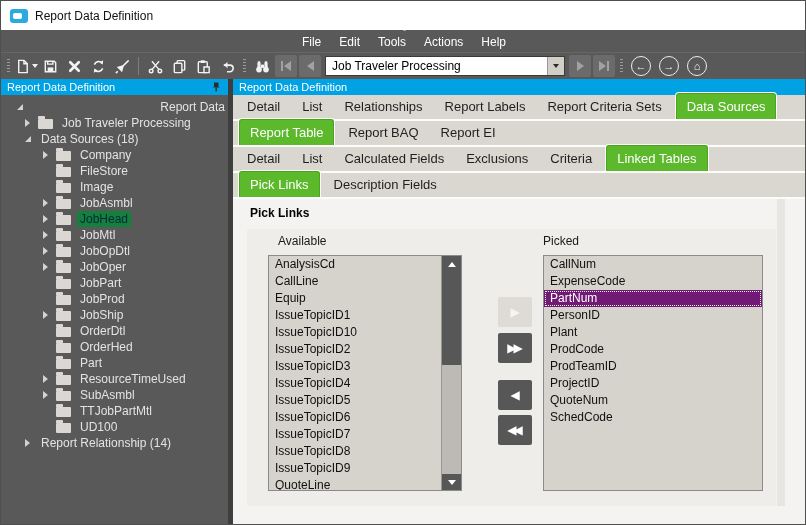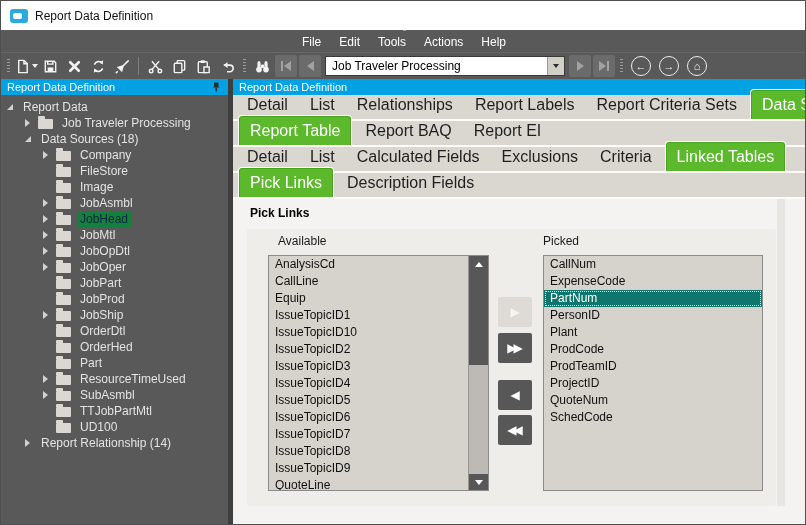--- a/index.html
+++ b/index.html
@@ -34,44 +34,44 @@
   .circ-btn { width:20px; height:20px; border:1.6px solid #ededed; border-radius:50%; margin:0 4px; display:flex; align-items:center; justify-content:center; color:#ededed; font-size:11px; line-height:1; flex-shrink:0; }
 
   
   .bodyrow { position:absolute; top:78px; left:0; right:0; bottom:0; display:flex; }
   .sidebar { width:227px; background:#595959; display:flex; flex-direction:column; overflow:hidden; }
   .panel-header { height:16px; background:#00a2e4; color:#fff; font-size:11px; display:flex; align-items:center; padding:0 6px; flex-shrink:0; }
   .sidebar .panel-header { justify-content:space-between; }
 
   .tree { padding-top:4px; font-size:12px; color:#e3e3e3; }
   .tree-row { height:16px; display:flex; align-items:center; white-space:nowrap; }
-  .tree-row.lvl0 { padding-left:6px; } .tree-row.lvl1 { padding-left:24px; } .tree-row.lvl2 { padding-left:42px; }
+  .tree-row.lvl0 { padding-left:16px;justify-content:space-between; } .tree-row.lvl1 { padding-left:24px; } .tree-row.lvl2 { padding-left:42px; }
   .exp { width:13px; flex-shrink:0; display:flex; align-items:center; }
   .exp-collapsed::before { content:""; width:0; height:0; border-top:4px solid transparent; border-bottom:4px solid transparent; border-left:5px solid #d2d2d2; }
   .exp-expanded::before { content:""; width:0; height:0; border-bottom:6px solid #d2d2d2; border-left:6px solid transparent; }
   .folder { width:15px; height:10px; background:#dbd8d4; border-radius:1px; position:relative; margin:2px 6px 0 0; flex-shrink:0; }
   .folder::before { content:""; position:absolute; top:-3px; left:0; width:7px; height:3px; background:#dbd8d4; border-radius:1px 1px 0 0; }
   .tree-label { padding:1px 3px; }
   .tree-row.selected .tree-label { background:#15803d; color:#04293d; }
 
   .splitter { width:5px; background:#3e3e3e; }
 
   .main { flex:1; display:flex; flex-direction:column; background:#f4f3f1; min-width:0; }
   .tabrow { height:26px; background:#dad7d1; border-bottom:2px solid #fcfcfb; display:flex; align-items:flex-end; padding-left:3px; }
-  .tab { font-size:16px; color:#1f1f1f; padding:5px 11px 5px; white-space:nowrap; }
+  .tab { font-size:13px; color:#1f1f1f; padding:5px 11px 5px; white-space:nowrap; }
   .tab.active { background:#5bb92b; color:#fff; border:1px solid #49a51e; border-bottom:none; border-radius:3px 3px 0 0; box-shadow:0 0 0 1px #fff; margin:0 3px; padding:5px 10px 5px; }
 
   .content { position:relative; flex:1; background:#f4f3f1; overflow:hidden; }
   .right-strip { position:absolute; left:544px; top:0; width:8px; bottom:18px; background:#e8e6e3; }
   .group-title { position:absolute; left:17px; top:7px; font-size:12px; font-weight:bold; color:#000; }
   .group-panel { position:absolute; left:14px; top:30px; width:529px; height:277px; background:#efedea; border-radius:2px; }
   .col-label { position:absolute; top:5px; font-size:12px; color:#1a1a1a; }
   .listbox { position:absolute; top:26px; height:236px; background:#d6d3cc; border:1px solid #8b8b8b; font-size:12px; overflow:hidden; }
   .list-item { height:17px; line-height:17px; padding-left:6px; color:#101010; white-space:nowrap; }
-  .list-item.selected { background:#0f766e; color:#fff; outline:1px dotted #f2f2f2; outline-offset:-2px; }
+  .list-item.selected { background:#701a75; color:#fff; outline:1px dotted #f2f2f2; outline-offset:-2px; }
 
   .scrollbar { position:absolute; top:0; right:0; bottom:0; width:20px; background:#bdbab5; border-left:1px solid #9a9792; }
   .sb-btn { position:absolute; left:0; right:0; height:16px; background:#575757; display:flex; align-items:center; justify-content:center; }
   .sb-btn.up { top:0; } .sb-btn.down { bottom:0; }
   .sb-btn.up i { width:0; height:0; border-left:4px solid transparent; border-right:4px solid transparent; border-bottom:5px solid #fff; }
   .sb-btn.down i { width:0; height:0; border-left:4px solid transparent; border-right:4px solid transparent; border-top:5px solid #fff; }
   .sb-thumb { position:absolute; left:0; right:0; top:16px; height:93px; background:#575757; }
 
   .xfer { position:absolute; left:251px; width:34px; height:30px; background:#575757; border-radius:2px; border:none; display:flex; align-items:center; justify-content:center; color:#fff; font-size:12px; font-family:"DejaVu Sans", sans-serif; }
   .xfer .dbl { letter-spacing:-3px; margin-right:3px; }
@@ -388,21 +388,21 @@
           <div class="tab"><span>Description Fields</span></div>
         </div>
 
       <div class="content">
         <div class="right-strip"></div>
         <div class="group-title">Pick Links</div>
         <div class="group-panel">
           <span class="col-label" style="left:31px">Available</span>
           <span class="col-label" style="left:296px">Picked</span>
 
-          <div class="listbox" style="left:21px;width:221px;padding-right:20px">
+          <div class="listbox" style="left:21px;width:194px;padding-right:20px">
             <div>
 
             <div class="list-item">AnalysisCd</div>
                 <div class="list-item">CallLine</div>
                 <div class="list-item">Equip</div>
                 <div class="list-item">IssueTopicID1</div>
                 <div class="list-item">IssueTopicID10</div>
                 <div class="list-item">IssueTopicID2</div>
                 <div class="list-item">IssueTopicID3</div>
                 <div class="list-item">IssueTopicID4</div>

